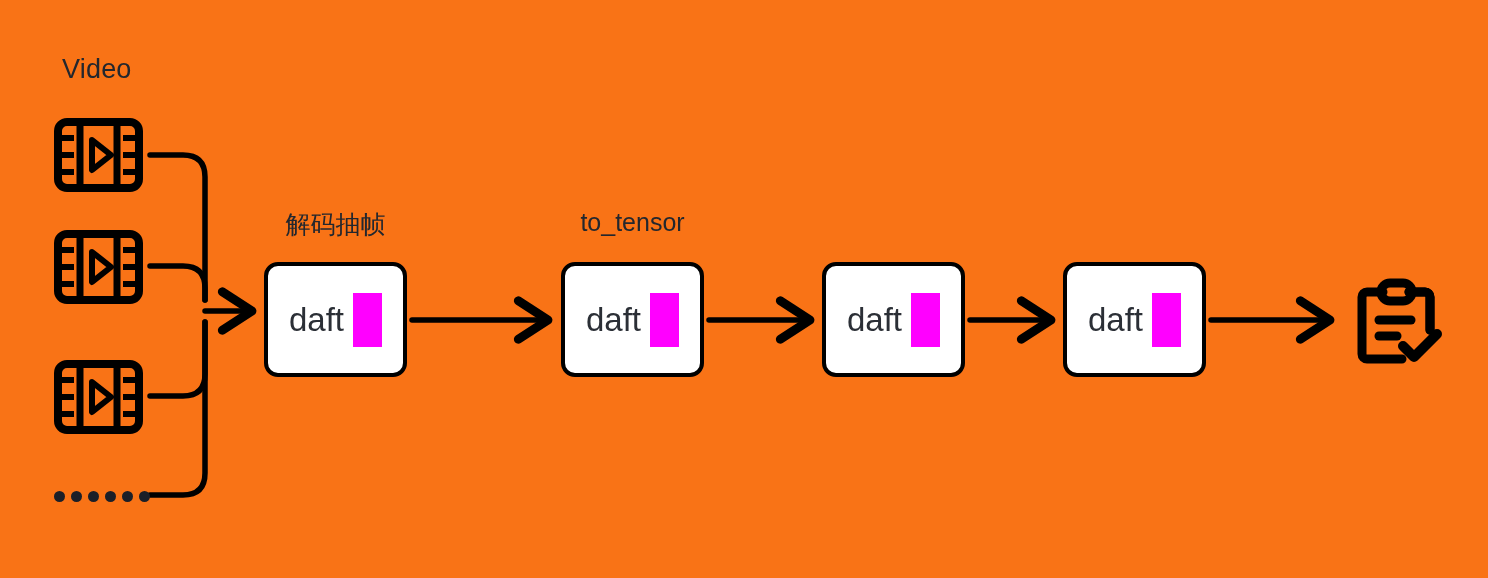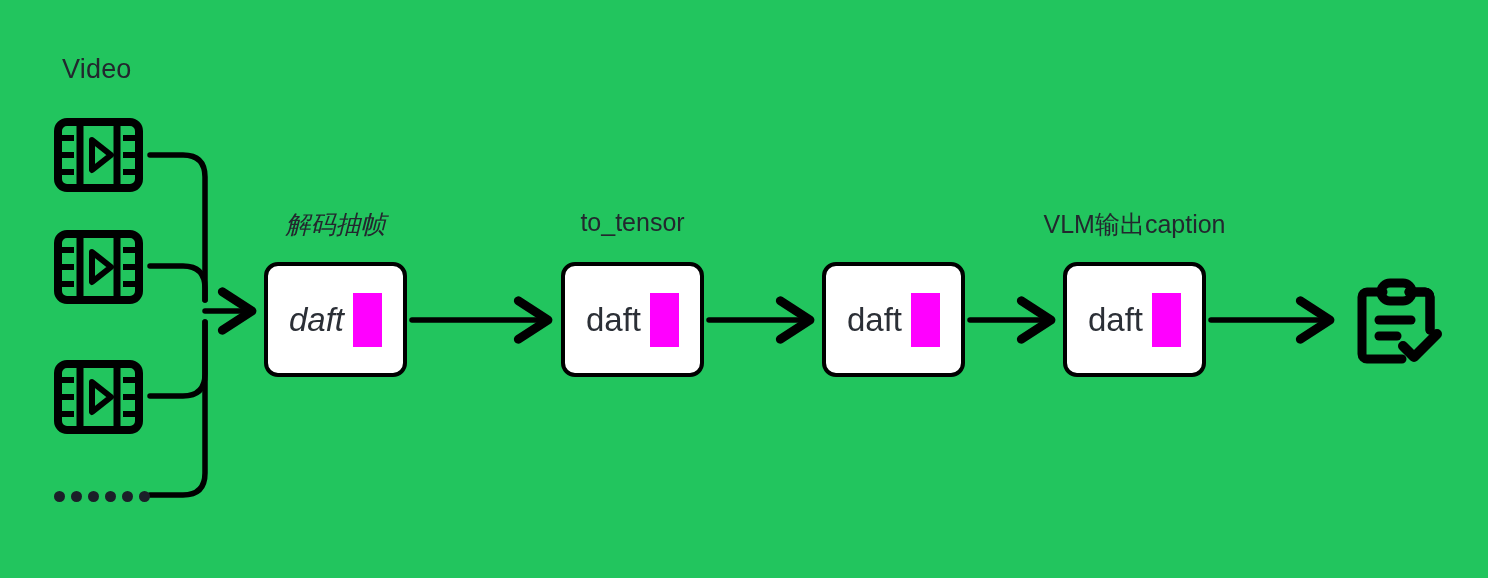--- a/index.html
+++ b/index.html
@@ -7,21 +7,21 @@
     padding: 0;
     background: #ffffff;
   }
   body {
     font-family: "Liberation Sans", "DejaVu Sans", sans-serif;
   }
   #canvas {
     position: relative;
     width: 1488px;
     height: 578px;
-    background: #22c55e;
+    background: #f97316;
     overflow: hidden;
   }
   #wires {
     position: absolute;
     left: 0;
     top: 0;
     width: 1488px;
     height: 578px;
     pointer-events: none;
   }
@@ -62,21 +62,21 @@
     background: #1b1f28;
   }
 
   
   .stage {
     position: absolute;
     top: 262px;
     width: 143px;
     height: 115px;
   }
-  .stage.s1 { left: 264px; font-style: italic; }
+  .stage.s1 { left: 264px; }
   .stage.s2 { left: 561px; border-radius: 22px; }
   .stage.s3 { left: 822px; }
   .stage.s4 { left: 1063px; }
 
   .stage-box {
     position: absolute;
     left: 0;
     top: 0;
     width: 100%;
     height: 100%;
@@ -219,21 +219,20 @@
   </div>
 
   <div class="stage s3">
     <div class="stage-box">
       <span class="stage-text">daft</span>
       <span class="stage-swatch" style="background: rgb(255, 0, 255);"></span>
     </div>
   </div>
 
   <div class="stage s4">
-    <div class="stage-label">VLM输出caption</div>
     <div class="stage-box">
       <span class="stage-text">daft</span>
       <span class="stage-swatch" style="background: rgb(255, 0, 255);"></span>
     </div>
   </div>
 
   <div class="clipboard-icon">
     <svg viewBox="0 0 100 94" width="100" height="94">
 
       <path d="M63,14 H79 A5,5 0 0 1 84,19 V52" fill="none" stroke="#000000" stroke-width="9" stroke-linecap="round" stroke-linejoin="round"></path>

